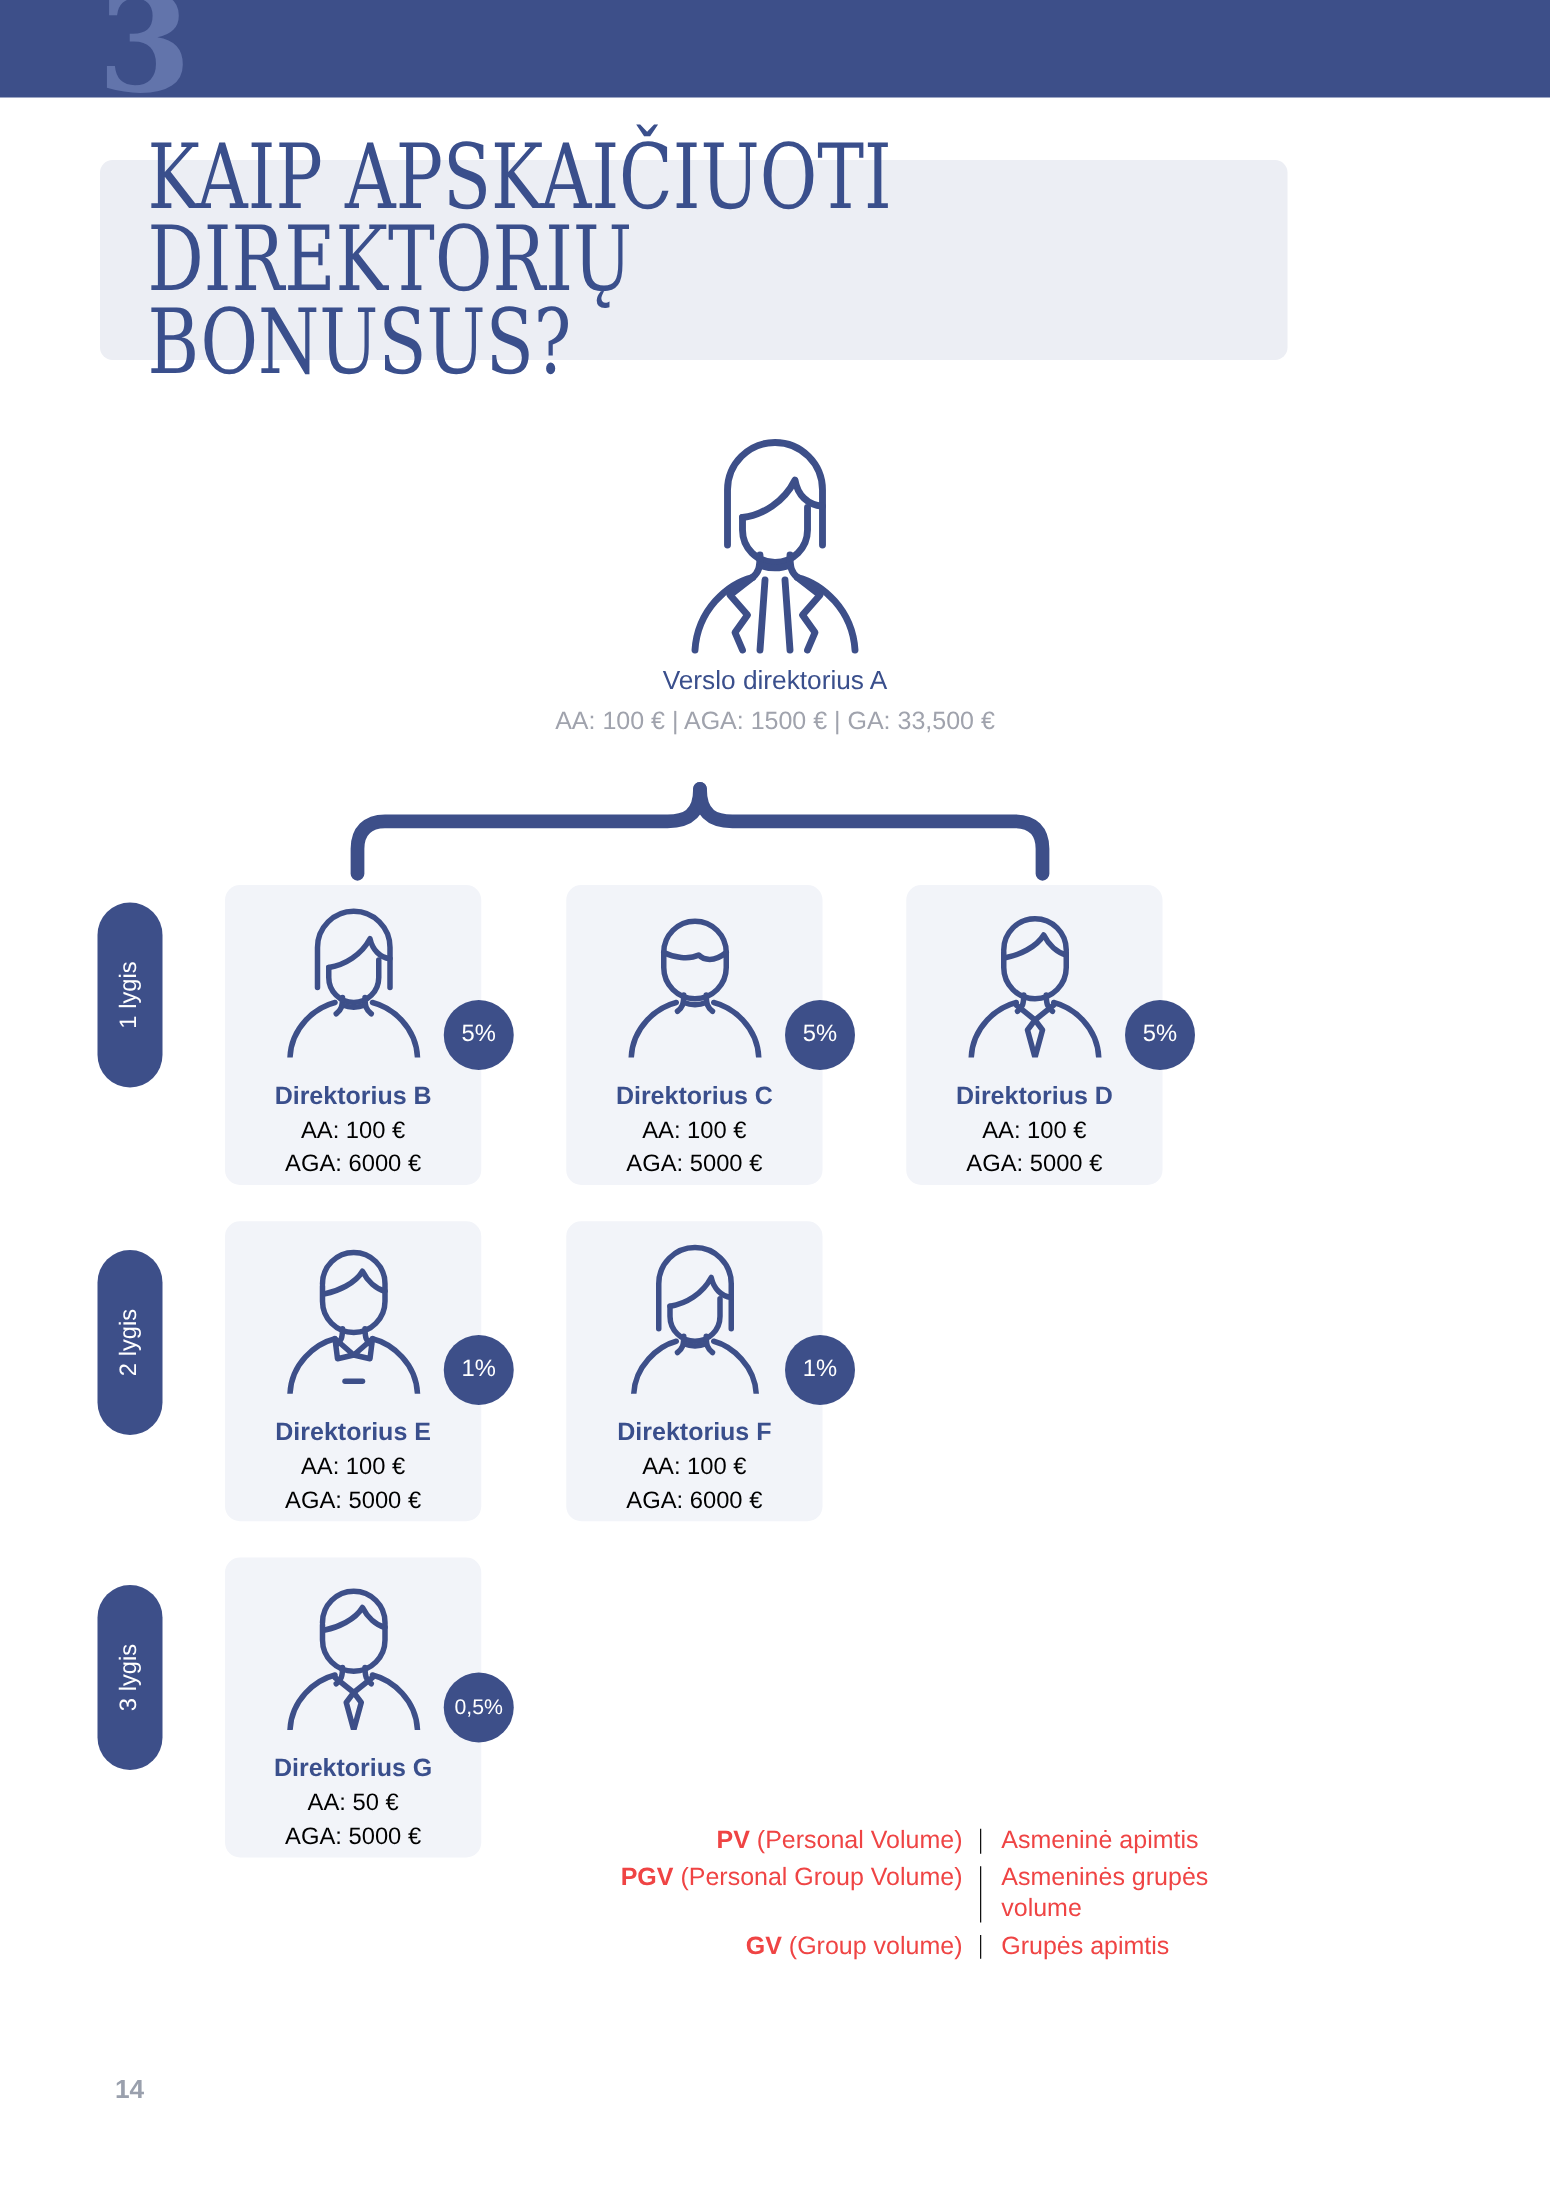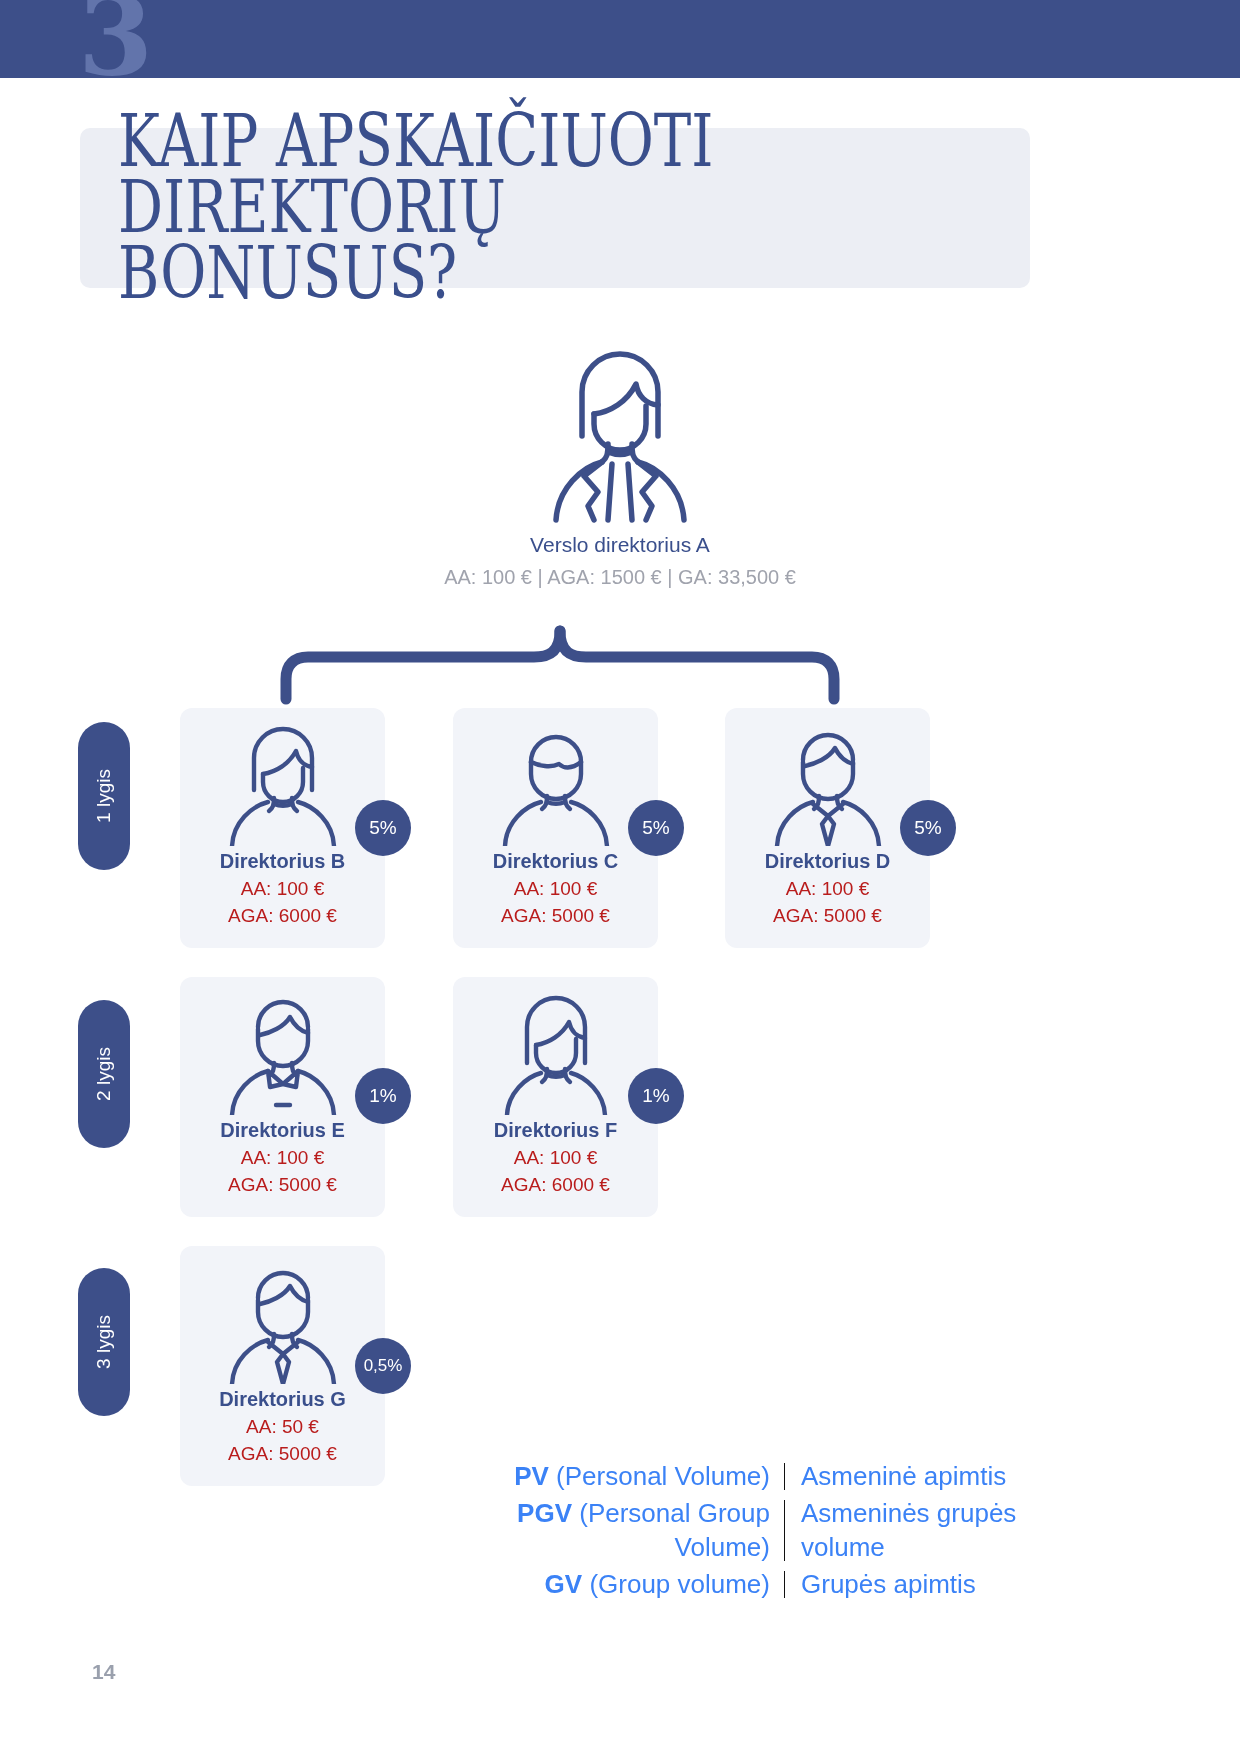--- a/index.html
+++ b/index.html
@@ -68,23 +68,23 @@
   #pill2{left:78px;top:1000px;height:148px;}
   #pill3{left:78px;top:1268px;height:148px;}
 
   
   .card{
     position:absolute;background:#f2f4f9;border-radius:12px;
     text-align:center;
   }
   .card .figure{margin:16px auto 0;width:130px;height:120px;}
   .card .cname{
-    color:#3a4f8c;font-size:20px;font-weight:700;margin-top:6px;
-  }
-  .card .cstat{color:#b91c1c;font-size:19px;margin-top:5px;}
+    color:#3a4f8c;font-size:20px;font-weight:700;margin-top:22px;
+  }
+  .card .cstat{color:#000000;font-size:19px;margin-top:5px;}
   .badge{
     position:absolute;border-radius:50%;background:#3d4f89;color:#fff;
     display:flex;align-items:center;justify-content:center;
     font-size:19px;font-weight:500;
   }
 
   
   #cardB{left:180px;top:708px;width:205px;height:240px;}
   #cardC{left:453px;top:708px;width:205px;height:240px;}
   #cardD{left:725px;top:708px;width:205px;height:240px;}
@@ -98,21 +98,21 @@
   #badgeE{left:355px;top:1068px;width:56px;height:56px;}
   #badgeF{left:628px;top:1068px;width:56px;height:56px;}
 
   
   #cardG{left:180px;top:1246px;width:205px;height:240px;}
   #badgeG{left:355px;top:1338px;width:56px;height:56px;font-size:17px;}
 
   
   .legend{
     position:absolute;left:480px;top:1460px;width:540px;
-    color:#3b82f6;font-size:26px;
+    color:#ef4444;font-size:20px;
   }
   .legend-row{display:flex;align-items:flex-start;margin-bottom:4px;}
   .legend-left{
     width:290px;text-align:right;padding-right:14px;line-height:1.28;
   }
   .legend-abbr{font-weight:700;}
   .legend-sep{
     width:1px;background:#111;align-self:stretch;margin:3px 0;
   }
   .legend-right{padding-left:16px;line-height:1.28;flex:1;}

